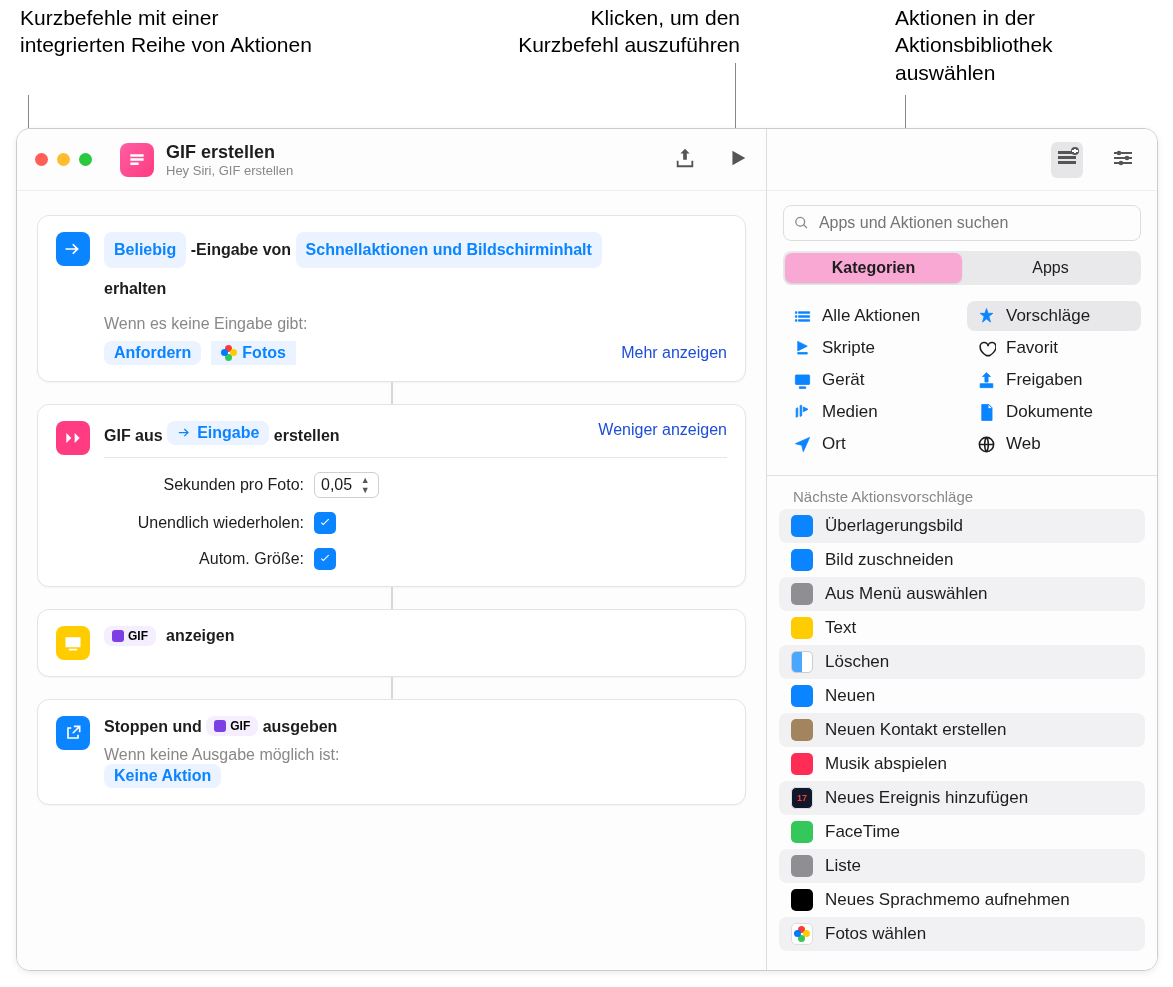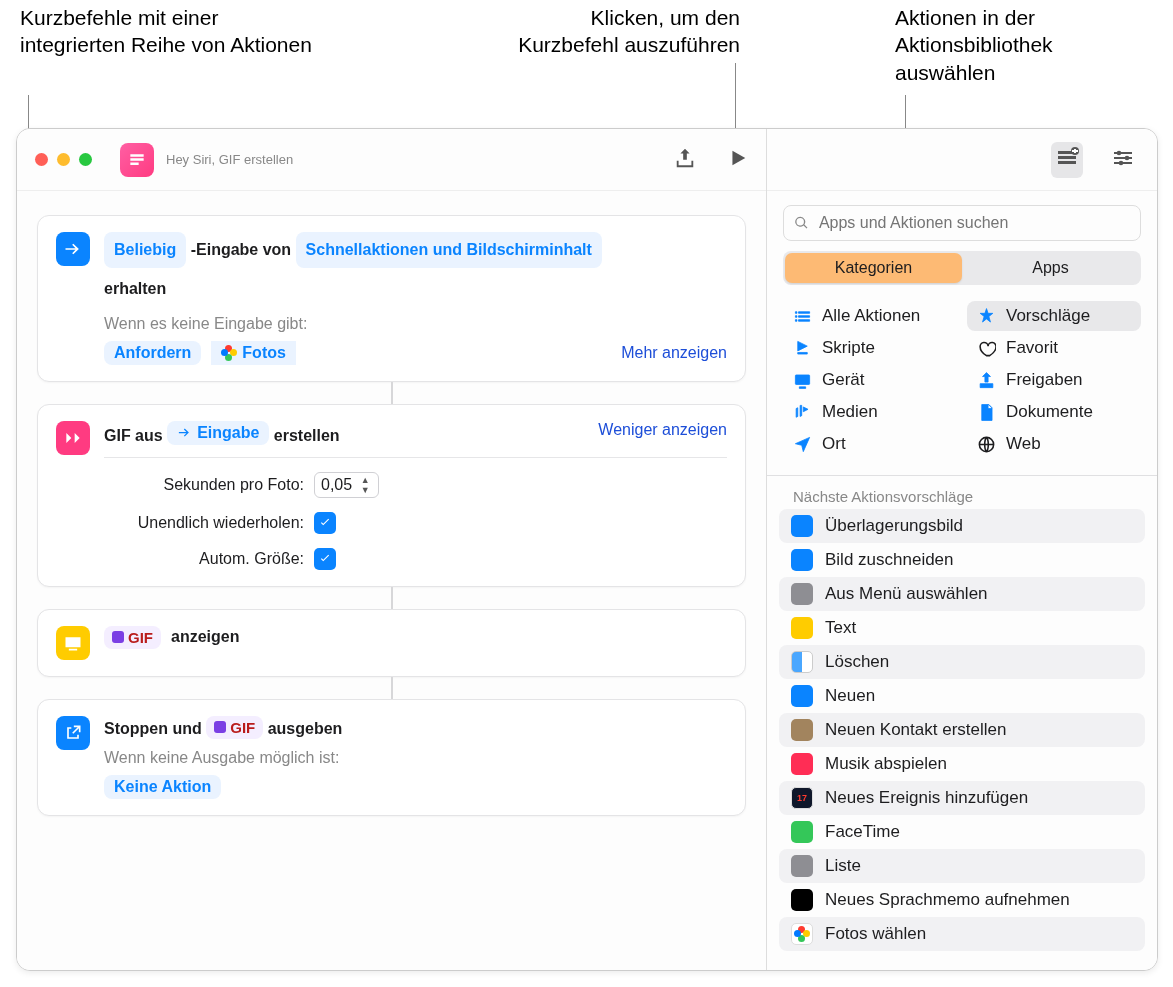--- a/index.html
+++ b/index.html
@@ -95,25 +95,25 @@
     background:#eaf3ff;
     color:#0a84ff;
     border-radius:8px;
     padding:3px 10px;
     font-weight:600;
     font-size:16px;
   }
   .pill-gif {
     display:inline-flex;align-items:center;gap:4px;
     background:#f4eeff;
-    color:#b91c1c;
+    color:#000000;
     border-radius:8px;
     padding:3px 8px;
     font-weight:600;
-    font-size:15px;
+    font-size:12px;
   }
   .gif-dot{width:12px;height:12px;background:#7b3fe4;border-radius:3px;}
   .bold{font-weight:600;}
   .subtle{color:#888;font-size:16px;margin-top:10px;}
   .more{float:right;color:#1d4ed8;font-size:16px;}
   .connector{
     width:2px;height:22px;background:#d7d7d9;margin:0 auto;
   }
   .formrow{display:flex;align-items:center;gap:10px;margin-top:14px;}
   .formlabel{width:200px;text-align:right;font-size:16px;}
@@ -146,21 +146,21 @@
     border:1px solid #ddd;border-radius:8px;
     padding:7px 10px;color:#888;
   }
   .search svg{width:16px;height:16px;fill:#888;}
   .search input{border:none;outline:none;background:transparent;font-size:16px;color:#333;width:100%;}
   .seg{
     margin:0 16px 10px;display:flex;
     background:#e9e9eb;border-radius:8px;padding:2px;
   }
   .seg div{flex:1;text-align:center;padding:6px 0;font-size:16px;border-radius:7px;}
-  .seg .sel{background:#fdba74;box-shadow:0 1px 2px rgba(0,0,0,0.1);font-weight:400;}
+  .seg .sel{background:#f9a8d4;box-shadow:0 1px 2px rgba(0,0,0,0.1);font-weight:700;}
   .cat-grid{
     display:grid;grid-template-columns:1fr 1fr;
     gap:2px 10px;padding:6px 16px 12px;
   }
   .cat-item{
     display:flex;align-items:center;gap:10px;
     padding:5px 10px;border-radius:8px;font-size:17px;
   }
   .cat-item.sel{background:#e8e8ea;}
   .cat-item svg{width:19px;height:19px;}
@@ -216,20 +216,21 @@
         <div class="tl red"></div>
         <div class="tl yel"></div>
         <div class="tl grn"></div>
       </div>
       <div class="title-icon">
         <svg viewBox="0 0 24 24">
             <path d="M4 5h16v3H4zM4 10h16v3H4zM4 15h10v3H4z"></path>
           </svg>
       </div>
       <div class="title-block">
+        <div class="title-main">GIF erstellen</div>
         <div class="title-sub">Hey Siri, GIF erstellen</div>
       </div>
       <div class="title-actions">
         <span><svg viewBox="0 0 24 24">
               <path d="M12 2l5 5h-3v7h-4V7H7l5-5zM5 15v5h14v-5h2v7H3v-7h2z"></path>
             </svg></span>
         <span><svg viewBox="0 0 24 24">
               <path d="M7 4l14 8L7 20z"></path>
             </svg></span>
       </div>
@@ -349,21 +350,21 @@
           <div class="card-body">
             <div>
               <span class="bold">Stoppen und</span>
               <span class="pill-gif">
                   <span class="gif-dot"></span>
                   <span>GIF</span>
                 </span>
               <span class="bold">ausgeben</span>
             </div>
             <div class="subtle">Wenn keine Ausgabe möglich ist:</div>
-            <div style="margin-top:8px">
+            <div style="">
               <span class="pill-blue">Keine Aktion</span>
             </div>
           </div>
         </div>
       </div>
     </div>
   </div>
 
   <div class="right-pane">
     <div class="rp-top">

